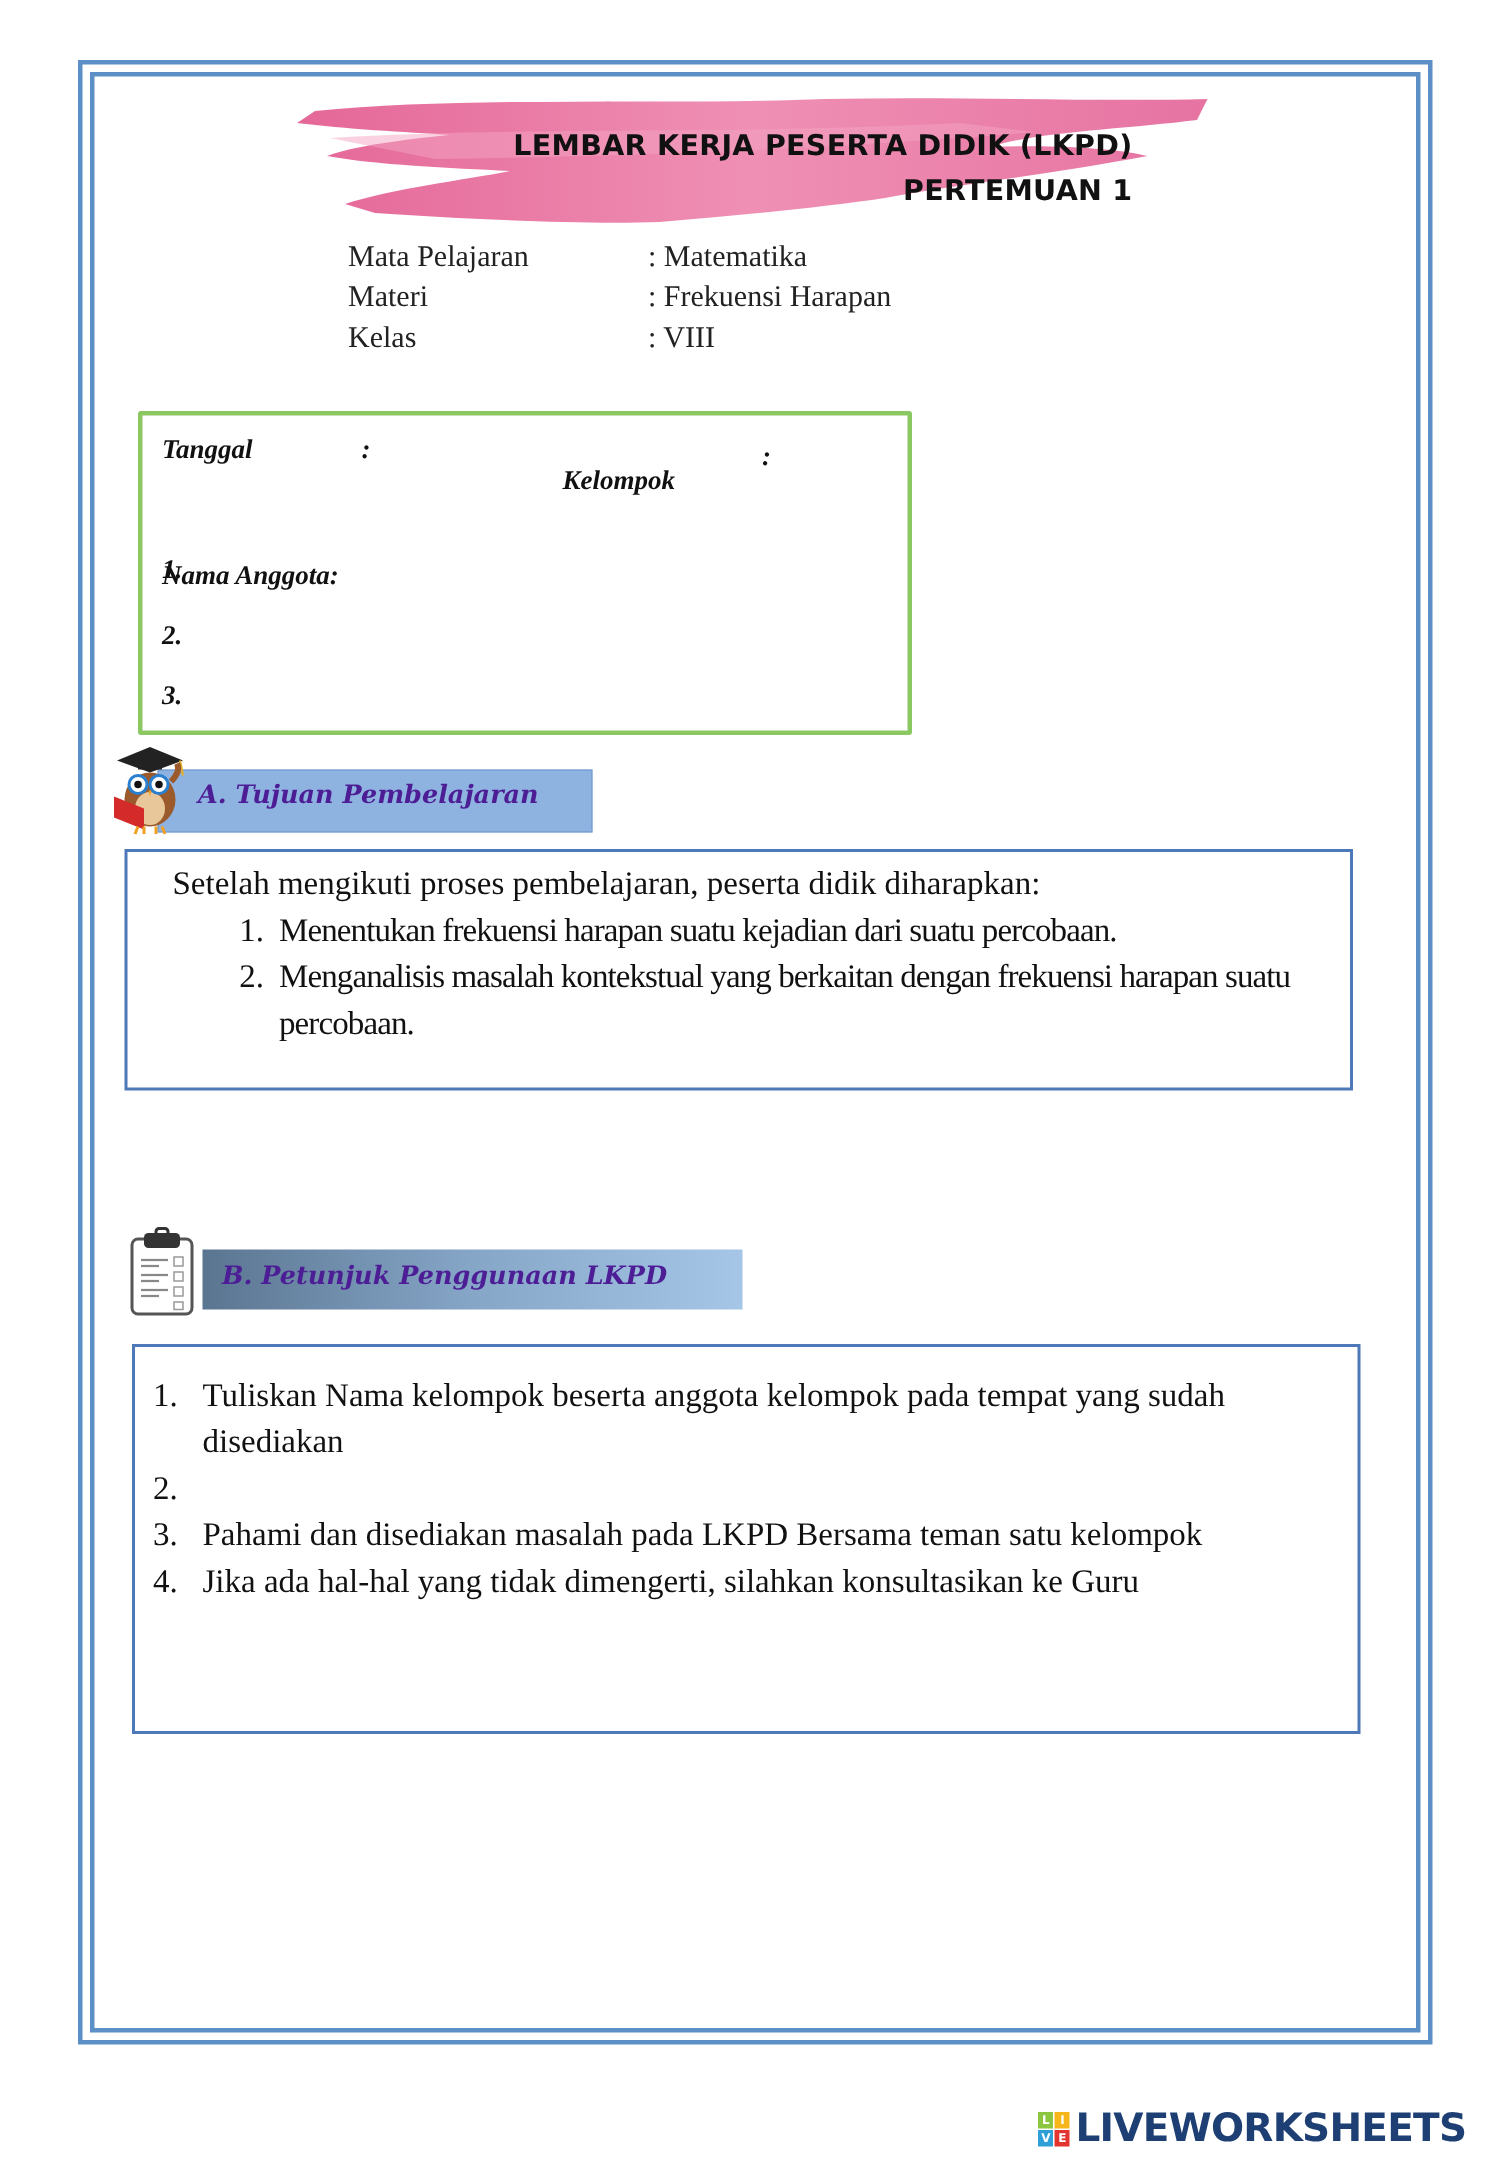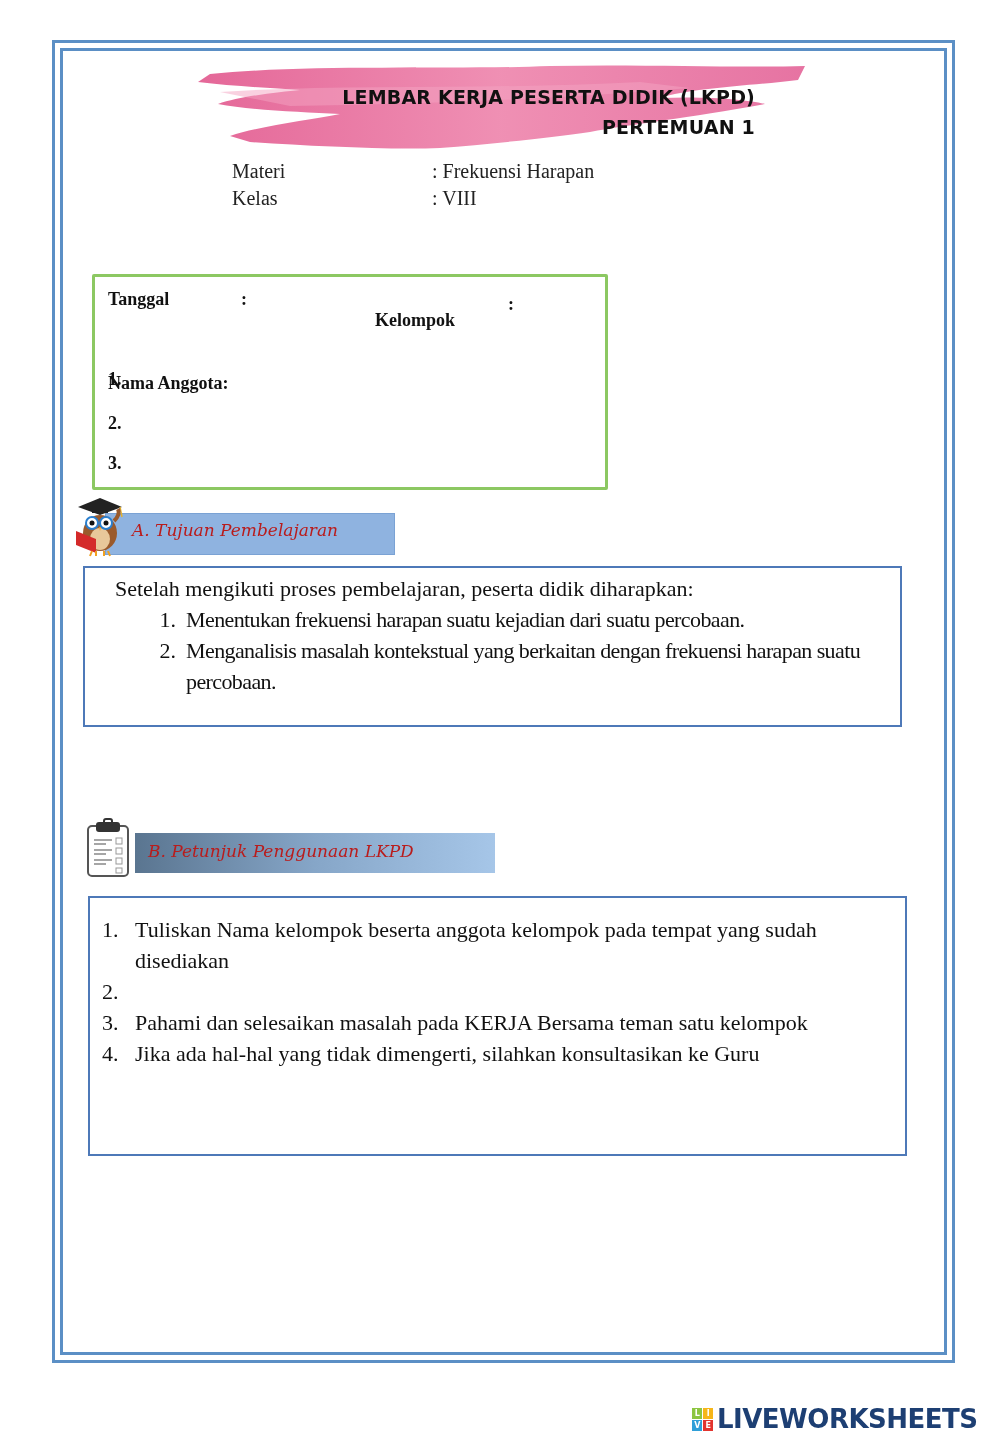--- a/index.html
+++ b/index.html
@@ -7,24 +7,24 @@
   .frame-outer { position: absolute; left: 52px; top: 40px; width: 897px; height: 1317px; border: 3px solid #5b8fc5; box-sizing: content-box; }
   .frame-inner { position: absolute; left: 60px; top: 48px; width: 881px; height: 1301px; border: 3px solid #5b8fc5; box-sizing: content-box; }
 
   .title-splash { position: absolute; left: 190px; top: 62px; width: 620px; height: 88px; }
   .title-text { position: absolute; left: 190px; top: 82px; width: 565px; text-align: right; font-family: "DejaVu Sans", sans-serif; font-weight: bold; font-size: 19px; line-height: 30px; color: #111; letter-spacing: 0.2px; }
 
   .meta { position: absolute; left: 232px; top: 158px; font-family: "Liberation Serif", serif; font-size: 20px; line-height: 27px; color: #222; }
   .meta-row { display: flex; }
   .meta-label { width: 200px; }
 
-  .id-box { position: absolute; left: 92px; top: 274px; width: 510px; height: 210px; border: 3px solid #8cc862; border-radius: 2px; font-family: "Liberation Serif", serif; font-weight: bold; font-size: 18px; color: #111; }
+  .id-box { position: absolute; left: 92px; top: 274px; width: 510px; height: 210px; border: 3px solid #8cc862; border-radius: 2px; font-family: "Liberation Serif", serif; font-weight: bold; font-size: 18px; color: #111; font-style: italic; }
   .id-box .f { position: absolute; }
 
-  .sec-header { position: absolute; display: flex; align-items: center; font-family: "DejaVu Serif", serif; font-style: italic; font-weight: normal; color: #b91c1c; }
+  .sec-header { position: absolute; display: flex; align-items: center; font-family: "DejaVu Serif", serif; font-style: italic; font-weight: bold; color: #4c1d95; }
   .sec-a-bar { position: absolute; left: 105px; top: 513px; width: 288px; height: 40px; background: #8fb3e0; border: 1px solid #7aa2d4; }
   .sec-a-text { position: absolute; left: 132px; top: 520px; font-size: 17px; }
   .sec-b-bar { position: absolute; left: 135px; top: 833px; width: 360px; height: 40px; background: linear-gradient(90deg, #5a7590 0%, #86a6c8 50%, #a6c6e8 100%); }
   .sec-b-text { position: absolute; left: 148px; top: 841px; font-size: 17px; }
 
   .box { position: absolute; border: 2px solid #4e79b8; font-family: "Liberation Serif", serif; font-size: 22px; color: #111; box-sizing: border-box; }
   .box-a { left: 83px; top: 566px; width: 819px; height: 161px; padding: 5px 30px; line-height: 31px; }
   .box-b { left: 88px; top: 896px; width: 819px; height: 260px; padding: 16px 12px; line-height: 31px; }
   .ol { margin: 0; padding: 0; list-style: none; }
   .ol li { display: flex; }
@@ -52,20 +52,24 @@
   </defs>
   <path d="M20,12 C120,2 260,8 360,4 C450,2 540,6 615,4 L608,18 C560,24 500,26 470,36 C520,34 560,38 575,42 C500,56 440,62 400,70 C360,76 300,82 250,86 C200,88 120,84 60,80 L40,74 C70,64 120,58 150,52 C110,50 60,48 28,42 C50,34 90,30 110,28 C80,26 40,24 8,20 Z" fill="url(#pg)" opacity="0.92"></path>
   <path d="M30,30 C150,22 300,28 450,20 L500,26 C380,36 250,42 100,44 Z" fill="#f4a3c2" opacity="0.5"></path>
 </svg>
 <div class="title-text">
   <div>LEMBAR KERJA PESERTA DIDIK (LKPD)</div>
   <div>PERTEMUAN 1</div>
 </div>
 
 <div class="meta">
+  <div class="meta-row">
+    <span class="meta-label">Mata Pelajaran</span>
+    <span>: Matematika</span>
+  </div>
   <div class="meta-row">
     <span class="meta-label">Materi</span>
     <span>: Frekuensi Harapan</span>
   </div>
   <div class="meta-row">
     <span class="meta-label">Kelas</span>
     <span>: VIII</span>
   </div>
 </div>
 
@@ -143,21 +147,21 @@
   <ul class="ol">
     <li>
       <span class="num">1.</span>
       <span style="max-width:720px;">Tuliskan Nama kelompok beserta anggota kelompok pada tempat yang sudah disediakan</span>
     </li>
     <li>
       <span class="num">2.</span>
     </li>
     <li>
       <span class="num">3.</span>
-      <span style="max-width:720px;">Pahami dan selesaikan masalah pada KERJA Bersama teman satu kelompok</span>
+      <span style="max-width:720px;">Pahami dan disediakan masalah pada LKPD Bersama teman satu kelompok</span>
     </li>
     <li>
       <span class="num">4.</span>
       <span style="max-width:720px;">Jika ada hal-hal yang tidak dimengerti, silahkan konsultasikan ke Guru</span>
     </li>
   </ul>
 </div>
 
 <div class="lw">
   <div class="lw-grid">

